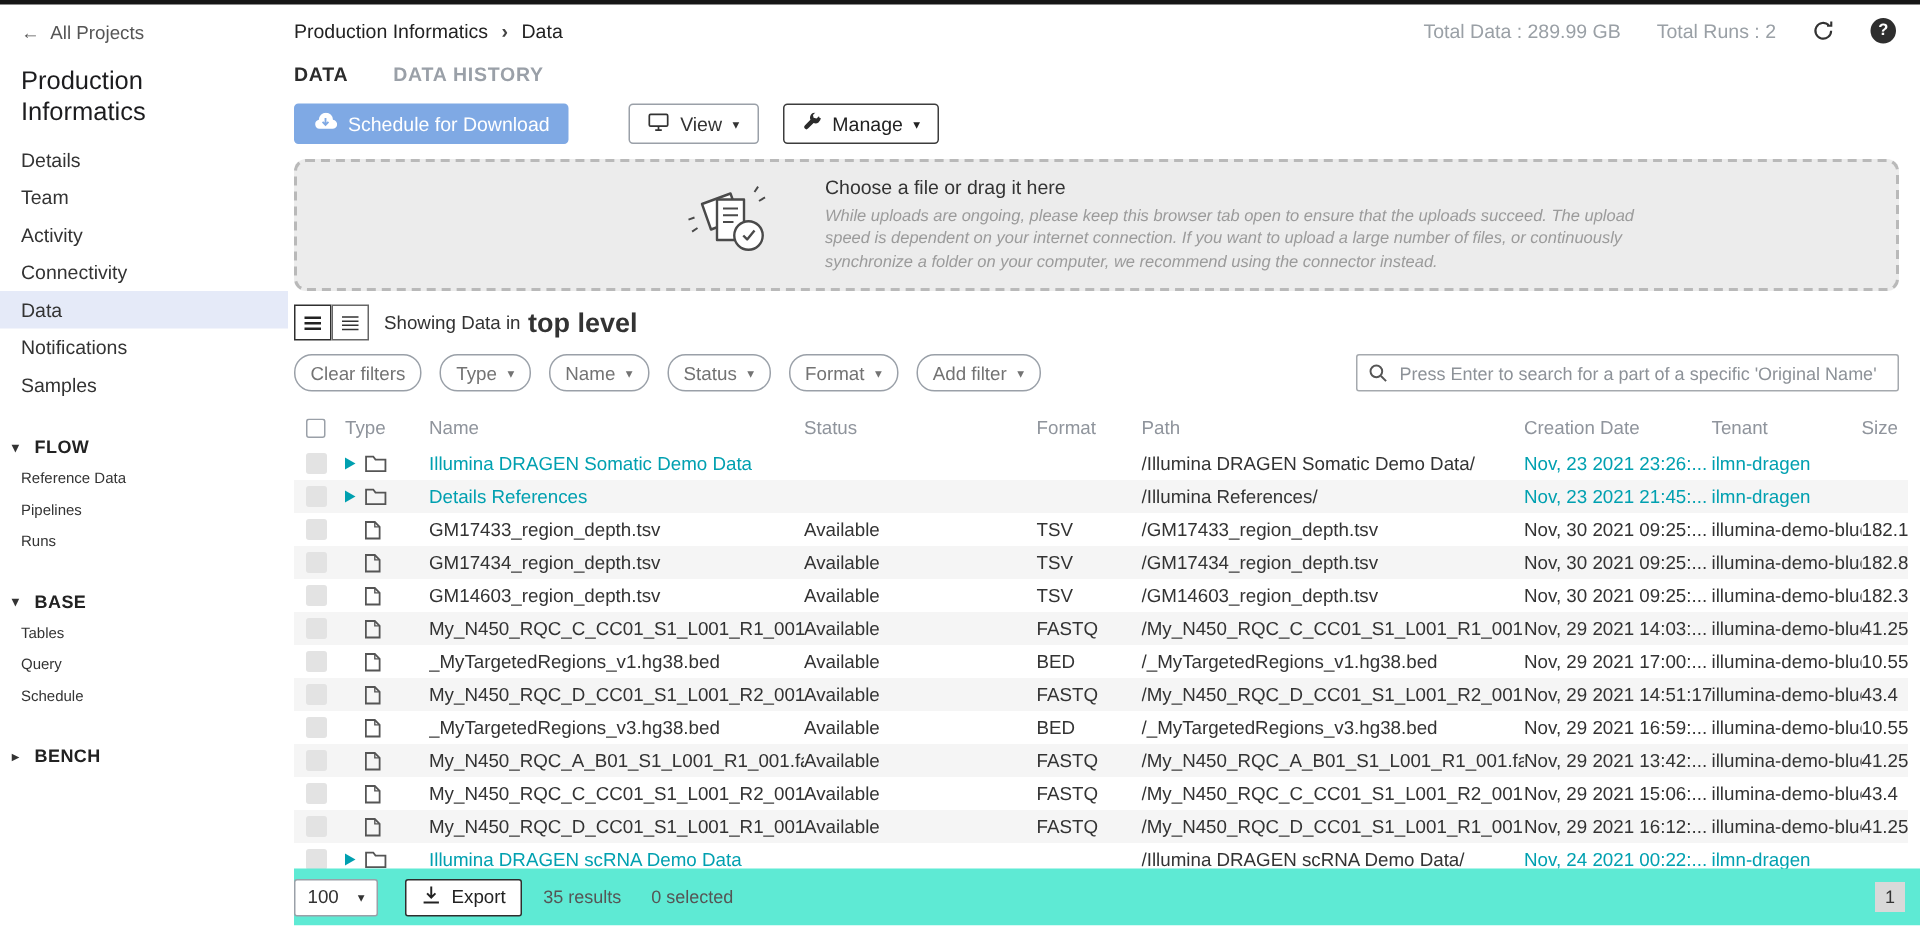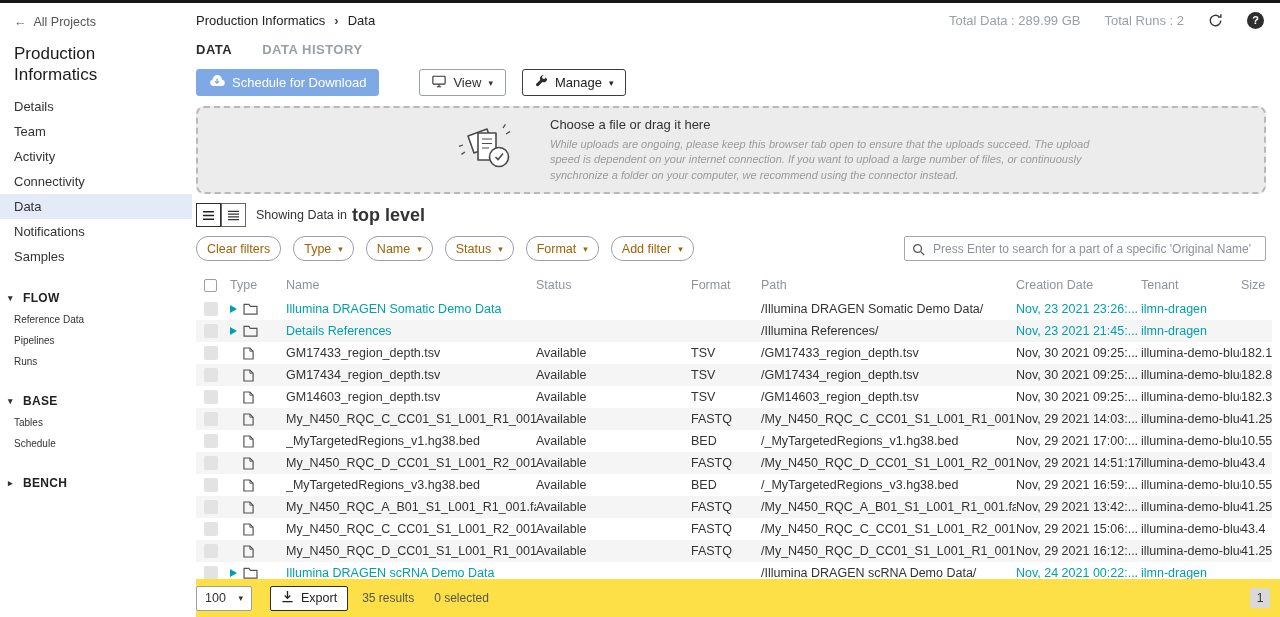--- a/index.html
+++ b/index.html
@@ -46,21 +46,21 @@
   .dz-title { font-size:13px; color:#333; margin-bottom:5px; }
   .dz-desc { font-size:11px; font-style:italic; color:#9b9b9b; max-width:548px; line-height:1.4; }
 
   .ctx { display:flex; align-items:center; margin-top:9px; }
   .vt-btn { width:25px; height:24px; border:1px solid #666; background:#fff; display:flex; align-items:center; justify-content:center; cursor:pointer; }
   .vt-btn.first { border:1.5px solid #2e2e2e; }
   .ctx-label { font-size:12.5px; color:#333; margin-left:10px; }
   .ctx-loc { font-weight:bold; margin-left:5px; font-size:18px; }
 
   .filterbar { display:flex; align-items:center; margin-top:9px; padding-right:14px; }
-  .fbtn { height:25px; border:1px solid #9aa0a8; background:#fff; border-radius:12px; font-size:12.5px; color:#a16207;
+  .fbtn { height:25px; border:1px solid #9aa0a8; background:#fff; border-radius:12px; font-size:12.5px; color:#737373;
     padding:0 10px; margin-right:12px; display:inline-flex; align-items:center; gap:7px; cursor:pointer; font-family:inherit; }
   .fd-wrap { display:contents; }
   .search-wrap { margin-left:auto; position:relative; width:362px; }
   .search-input { width:100%; height:25px; border:1px solid #a5a9ae; border-radius:2px; padding:0 8px 0 28px;
     font-size:12px; color:#333; font-family:inherit; background:#fff; }
   .search-input::placeholder { color:#8d9298; }
   .search-ic { position:absolute; left:8px; top:6px; }
 
   .tablewrap { margin:11px 8px 0 0; overflow:hidden; }
   .thead, .trow { display:grid; grid-template-columns:34px 56px 250px 155px 70px 255px 125px 100px 60px; align-items:center; }
@@ -71,21 +71,21 @@
   .c-check { padding-left:8px; }
   .hbox { display:block; width:13px; height:13px; border:1px solid #9aa0a8; border-radius:2px; background:#fff; cursor:pointer; }
   .rowbox { display:block; width:14px; height:14px; background:#e3e3e3; border-radius:2px; cursor:pointer; }
   .c-type { display:flex; align-items:center; }
   .expander { width:0; height:0; border-left:7px solid #00a0b0; border-top:4.5px solid transparent; border-bottom:4.5px solid transparent; margin-right:6px; cursor:pointer; }
   .expander-spacer { display:inline-block; width:13px; }
   .ticon { display:inline-flex; align-items:center; }
   .link { color:#00a0b0; }
   .c-name { cursor:pointer; }
 
-  .footer { position:absolute; left:0; right:0; bottom:0; height:38px; background:#fde047; display:flex; align-items:center; padding-right:10px; z-index:10; }
+  .footer { position:absolute; left:0; right:0; bottom:0; height:38px; background:#5eead4; display:flex; align-items:center; padding-right:10px; z-index:10; }
   .psize { width:56px; height:25px; border:1px solid #9aa0a8; border-radius:2px; display:flex; align-items:center; justify-content:space-between;
     padding:0 8px; font-size:12.5px; margin-right:18px; cursor:pointer; background:#fff; }
   .export-btn { height:25px; border:1.5px solid #2e2e2e; border-radius:2px; display:inline-flex; align-items:center; gap:7px;
     padding:0 10px; font-size:12.5px; color:#222; background:#fff; margin-right:14px; cursor:pointer; font-family:inherit; }
   .fmeta { font-size:12px; color:#555; margin-right:20px; }
   .page-box { margin-left:auto; width:20px; height:20px; background:#d9d9d9; display:flex; align-items:center; justify-content:center;
     font-size:12px; color:#333; cursor:pointer; }
 </style>
 </head>
 <body>
@@ -116,20 +116,21 @@
         <div class="s-sec-item">Reference Data</div>
         <div class="s-sec-item">Pipelines</div>
         <div class="s-sec-item">Runs</div>
       </div>
       <div class="s-section">
         <div class="s-sec-head">
           <span class="tri">▾</span>
           <span>BASE</span>
         </div>
         <div class="s-sec-item">Tables</div>
+        <div class="s-sec-item">Query</div>
         <div class="s-sec-item">Schedule</div>
       </div>
       <div class="s-section">
         <div class="s-sec-head">
           <span class="tri">▸</span>
           <span>BENCH</span>
         </div>
       </div>
     </div>
 </aside>

